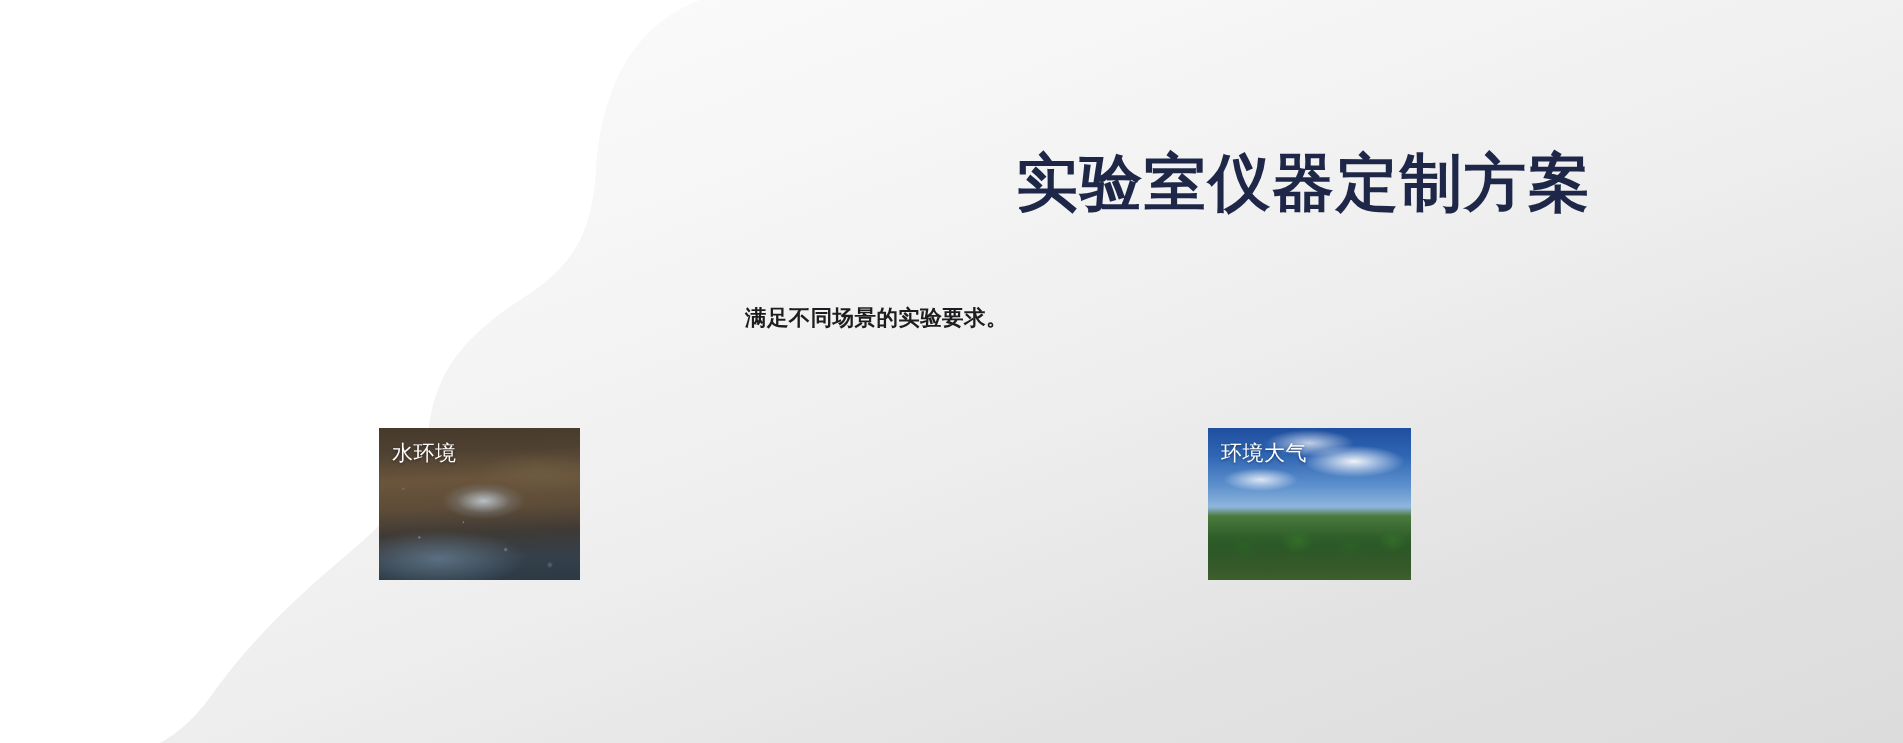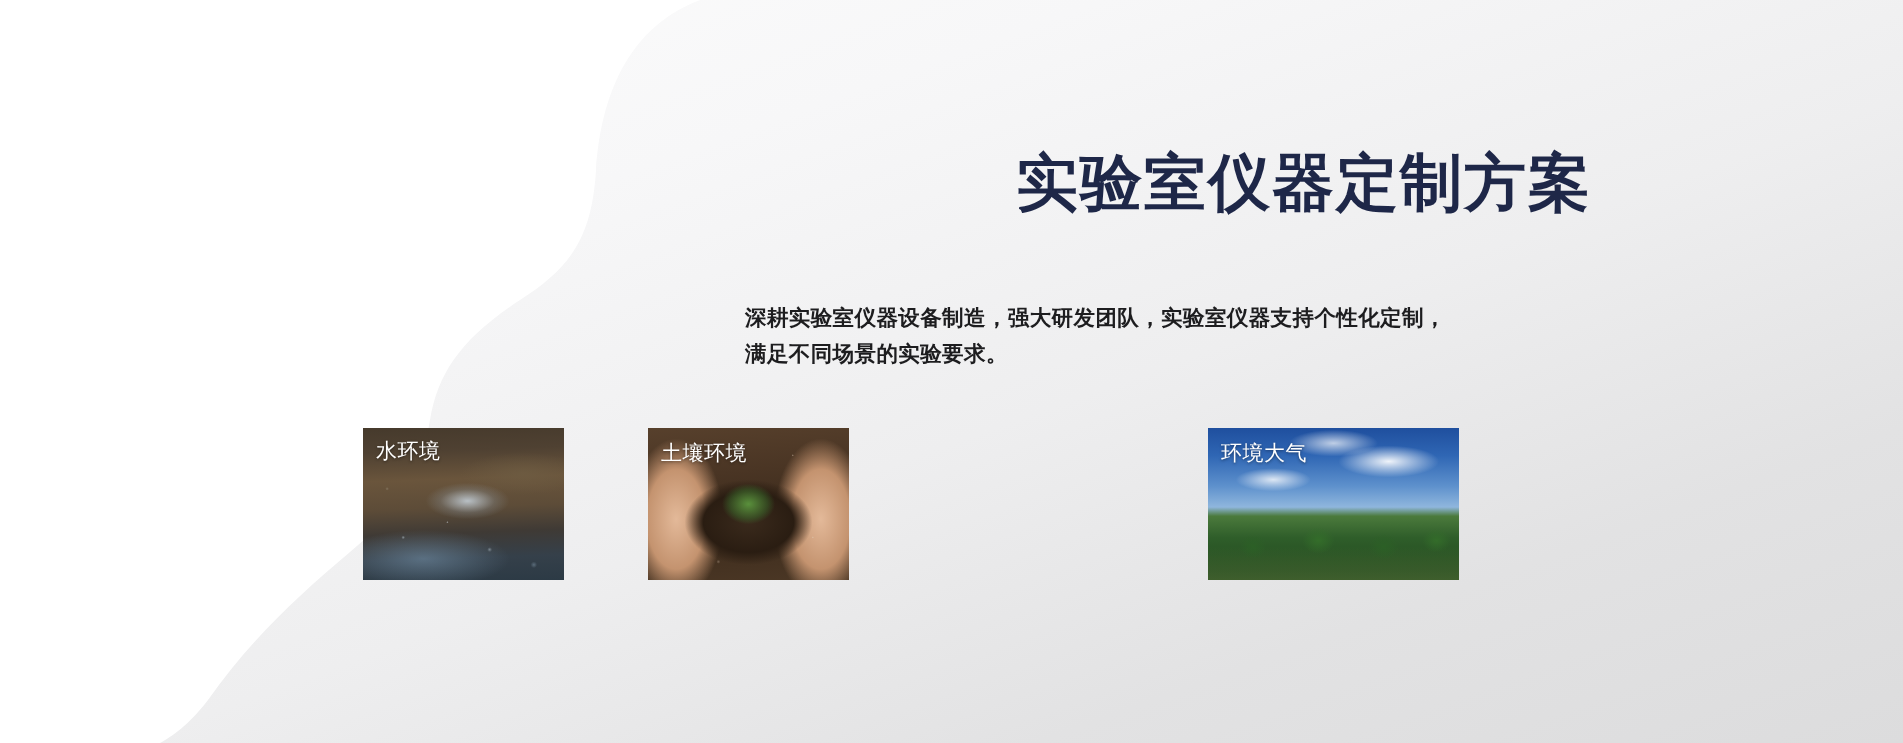--- a/index.html
+++ b/index.html
@@ -90,24 +90,24 @@
     top: 12px;
     font-size: 21px;
     line-height: 26px;
     color: #ffffff;
     font-weight: normal;
     letter-spacing: 0.5px;
     text-shadow: 0 1px 3px rgba(0,0,0,0.45);
     white-space: nowrap;
     z-index: 3;
   }
-  #card-0 { left: 0px; font-family: Liberation Mono, monospace; }
+  #card-0 { left: 16px; }
   #card-1 { left: 285px; }
   #card-2 { left: 565px; }
-  #card-3 { left: 845px; width: 203px; padding-left: 48px; }
+  #card-3 { left: 845px; width: 203px; }
 
   
   .media-water {
     background:
       radial-gradient(ellipse 60px 26px at 52% 48%, rgba(200,212,222,0.85) 0%, rgba(150,165,178,0.25) 45%, rgba(0,0,0,0) 70%),
       radial-gradient(ellipse 120px 40px at 30% 86%, rgba(120,150,175,0.55) 0%, rgba(20,30,40,0) 72%),
       radial-gradient(ellipse 90px 30px at 80% 30%, rgba(110,92,66,0.8) 0%, rgba(40,32,22,0) 70%),
       linear-gradient(178deg, #463a2c 0%, #4f4132 16%, #6a553c 34%, #5d4c38 52%, #3f3a35 68%, #35404a 84%, #2c3a45 100%);
   }
   .media-water::after {
@@ -193,35 +193,30 @@
              L0,743 Z"></path>
     <ellipse cx="378" cy="187" rx="57" ry="52" fill="#ffffff"></ellipse>
     <ellipse cx="272" cy="477" rx="33" ry="31" fill="#ffffff"></ellipse>
   </svg>
 
   <div id="headline-block">
     <h1 id="page-title">实验室仪器定制方案</h1>
   </div>
 
   <div id="subtitle-block">
-    <div class="subtitle-line">深耕实验室仪器设备制造，强大研发团队，实验室仪器支持个性化定制，</div>
     <div class="subtitle-line">满足不同场景的实验要求。</div>
   </div>
 
   <div id="cards-row">
 
     <div class="card" id="card-0">
       <div class="card-media media-water"></div>
       <span class="card-label">水环境</span>
     </div>
 
-    <div class="card" id="card-1">
-      <div class="card-media media-soil"></div>
-      <span class="card-label">土壤环境</span>
-    </div>
 
 
     <div class="card" id="card-3">
       <div class="card-media media-sky"></div>
       <span class="card-label">环境大气</span>
     </div>
 
   </div>
 </div>
 

